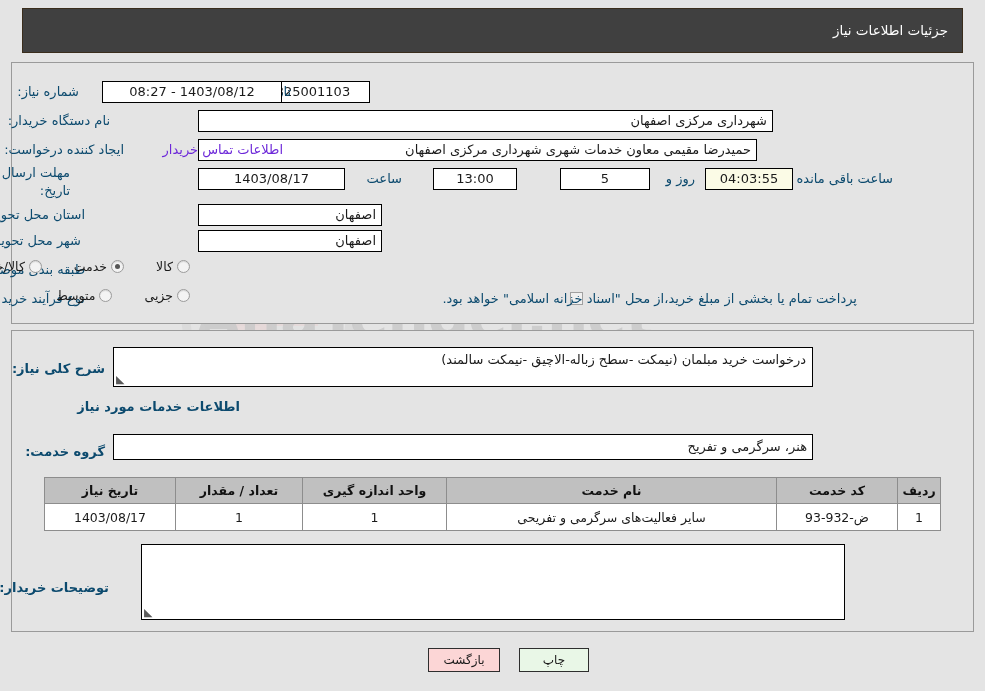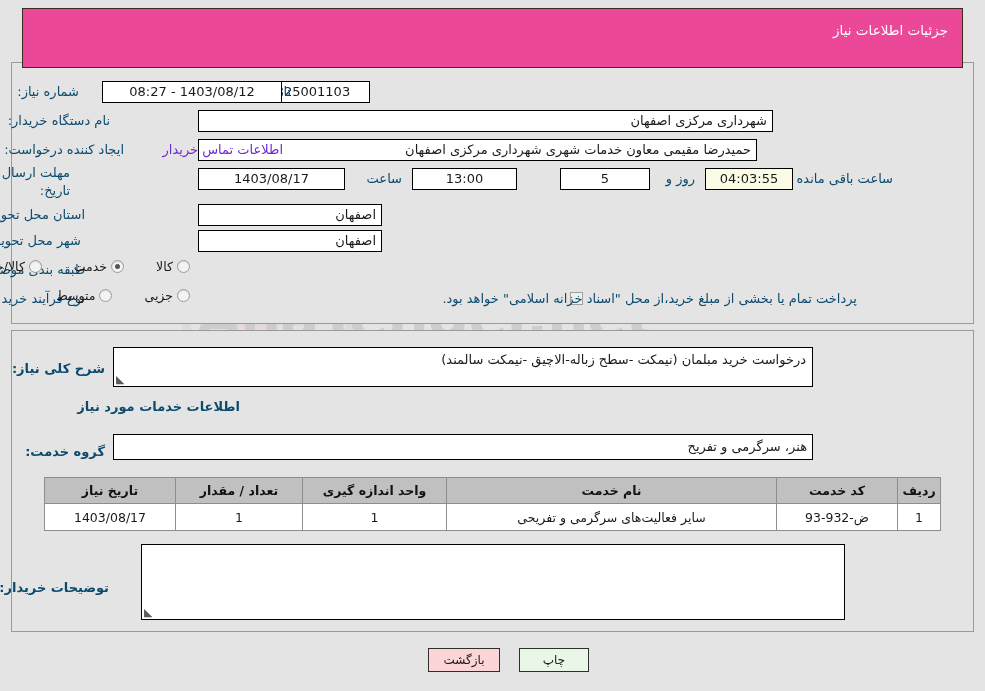--- a/index.html
+++ b/index.html
@@ -48,22 +48,22 @@
     direction: ltr;
     white-space: nowrap;
   }
 
   
   .page-header {
     position: absolute;
     left: 22px;
     top: 8px;
     width: 941px;
-    height: 60px;
-    background: #ec4899;
+    height: 45px;
+    background: #404040;
     border: 1px solid #3a2d1c;
     box-sizing: border-box;
     z-index: 2;
   }
   .page-header .title {
     position: absolute;
     right: 14px;
     top: 13px;
     color: #ffffff;
     font-size: 13.5px;
@@ -267,21 +267,21 @@
 <div class="fld right" style="right:212px; top:110px; width:575px;">شهرداری مرکزی اصفهان</div>
 
 <div class="lbl" style="right:861px; top:142px;">ایجاد کننده درخواست:</div>
 <div class="fld right" style="right:228px; top:139px; width:559px;">حمیدرضا مقیمی معاون خدمات شهری شهرداری مرکزی اصفهان</div>
 <div class="link" style="right:702px; top:142px;">اطلاعات تماس خریدار</div>
 
 <div class="lbl" style="right:915px; top:165px;">مهلت ارسال پاسخ: تا</div>
 <div class="lbl" style="right:915px; top:183px;">تاریخ:</div>
 <div class="fld center" style="right:640px; top:168px; width:147px;">1403/08/17</div>
 <div class="lbl" style="right:583px; top:171px;">ساعت</div>
-<div class="fld center" style="right:468px; top:168px; width:105px;">13:00</div>
+<div class="fld center" style="right:468px; top:168px; width:84px;">13:00</div>
 <div class="fld center" style="right:335px; top:168px; width:90px;">5</div>
 <div class="lbl" style="right:290px; top:171px;">روز و</div>
 <div class="fld ivory center" style="right:192px; top:168px; width:88px;">04:03:55</div>
 <div class="lbl" style="right:92px; top:171px;">ساعت باقی مانده</div>
 
 <div class="lbl" style="right:900px; top:207px;">استان محل تحویل:</div>
 <div class="fld right" style="right:603px; top:204px; width:184px;">اصفهان</div>
 
 <div class="lbl" style="right:904px; top:233px;">شهر محل تحویل:</div>
 <div class="fld right" style="right:603px; top:230px; width:184px;">اصفهان</div>

